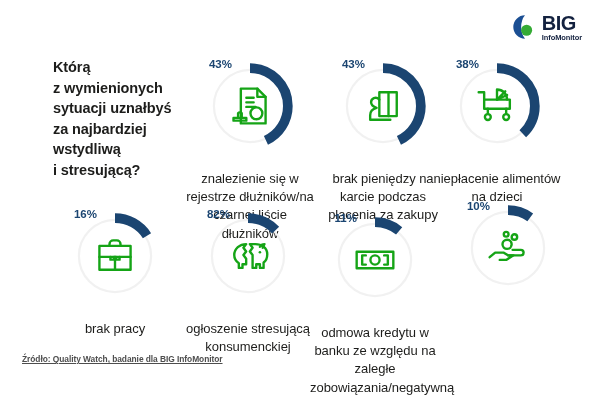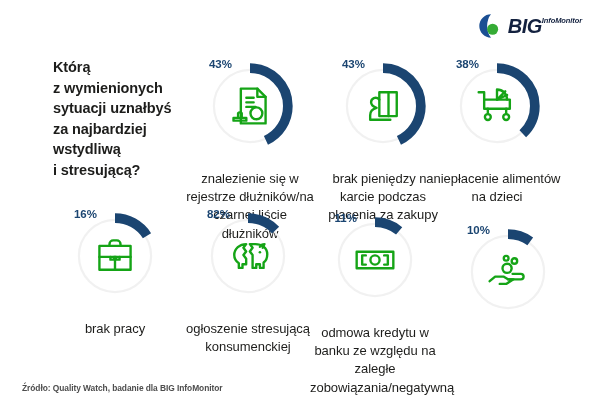--- a/index.html
+++ b/index.html
@@ -21,21 +21,21 @@
   
   #logo {
     position: absolute;
     top: 13px;
     right: 18px;
     display: flex;
     align-items: center;
     gap: 4px;
   }
   #logo .mark { width: 26px; height: 26px; flex: 0 0 auto; }
-  #logo .wordmark { display: flex; flex-direction: row; align-items: flex-start; line-height: 1; font-style: italic; }
+  #logo .wordmark { display: flex; flex-direction: column; align-items: flex-start; line-height: 1; }
   #logo .big {
     font-size: 20px;
     font-weight: bold;
     letter-spacing: -0.5px;
     color: #13213f;
   }
   #logo .infomonitor {
     font-size: 7.5px;
     font-weight: bold;
     color: #13213f;
@@ -96,31 +96,32 @@
     letter-spacing: -0.05px;
   }
 
   
   #stat-0 { left: 185px; top: 62px; }
   #stat-1 { left: 318px; top: 62px; }
   #stat-2 { left: 432px; top: 62px; }
   #stat-3 { left: 50px;  top: 212px; }
   #stat-4 { left: 183px; top: 212px; }
   #stat-5 { left: 310px; top: 216px; }
-  #stat-6 { left: 443px; top: 228px; }
+  #stat-6 { left: 443px; top: 204px; }
 
   
   #source {
     position: absolute;
     left: 22px;
-    bottom: 7px;
+    bottom: 36px;
     font-size: 8.4px;
     font-weight: bold;
     color: #4d4d4d;
     letter-spacing: -0.05px;
+    text-decoration: underline;
   }
 </style>
 </head>
 <body>
 
 <div id="logo">
   <span class="mark">
     <svg viewBox="0 0 40 40" aria-hidden="true">
       <path d="M20 2 A18 18 0 1 0 20 38 A14 22 0 0 1 20 2 Z" fill="#1b4f93"></path>
       <circle cx="22.5" cy="25" r="8.5" fill="#35ab35"></circle>

